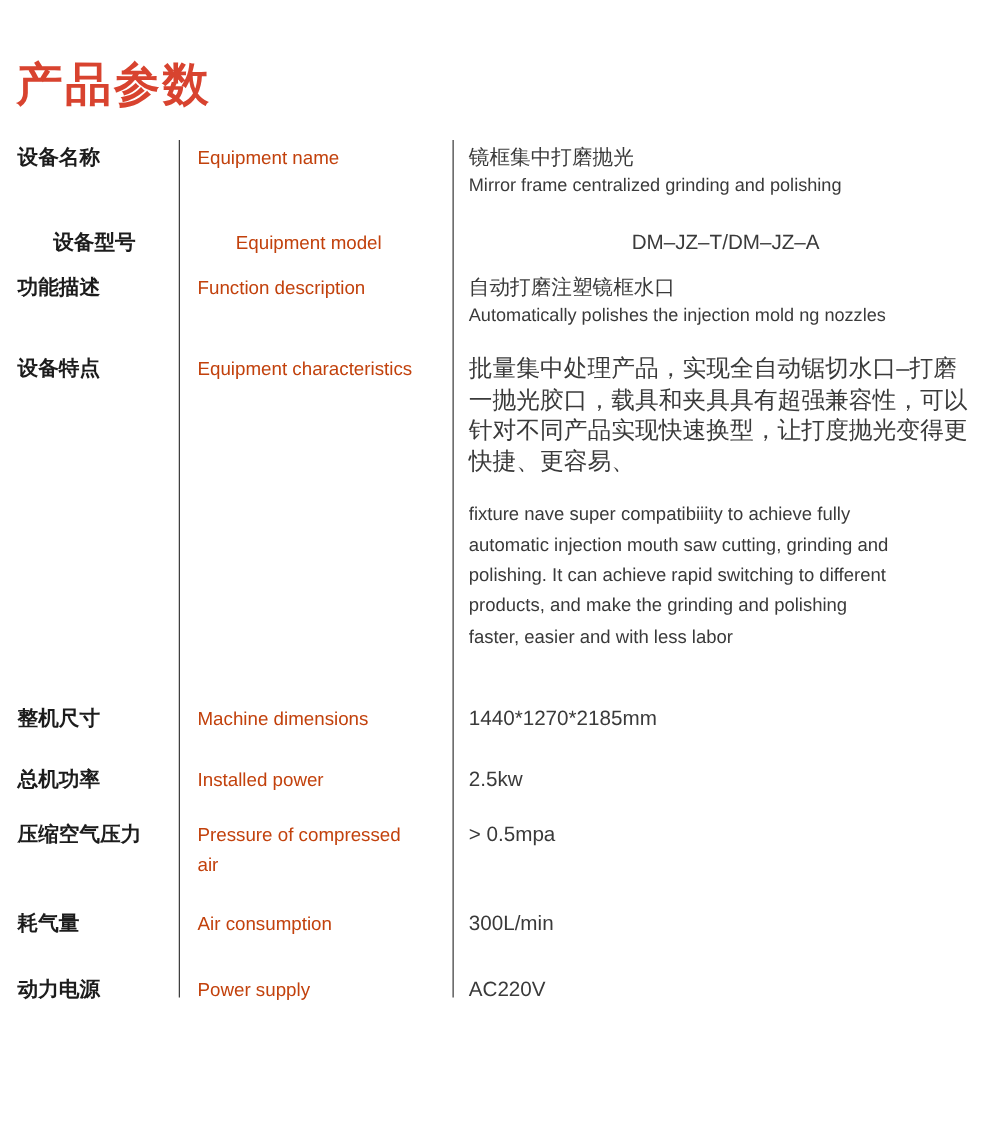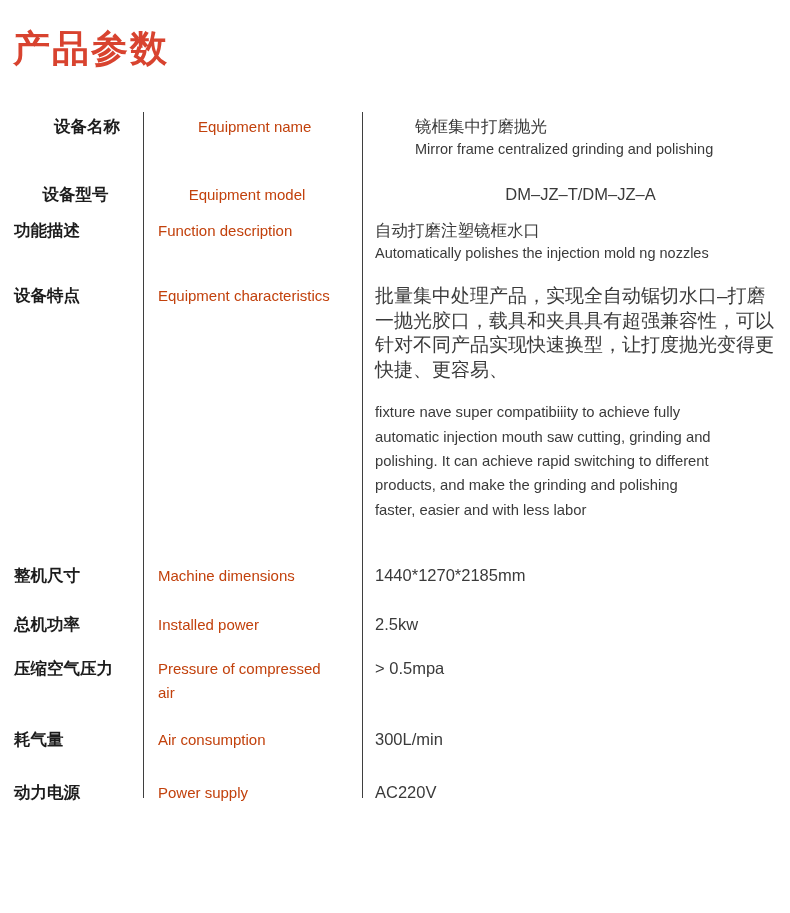--- a/index.html
+++ b/index.html
@@ -5,21 +5,21 @@
   * { margin:0; padding:0; box-sizing:border-box; }
   html,body { background:#ffffff; }
   .page {
     position:relative;
     width:790px; height:913px;
     background:#ffffff;
     font-family:"Liberation Sans","DejaVu Sans",sans-serif;
     overflow:hidden;
   }
   .page-title {
-    position:absolute; left:13px; top:24px;
+    position:absolute; left:13px; top:43px;
     font-size:37px; font-weight:bold; letter-spacing:2px;
     color:#d8432f;
   }
   .vline {
     position:absolute; top:112px; width:1px; height:686px;
     background:#3f3f3f;
   }
   .vline-1 { left:143px; }
   .vline-2 { left:362px; }
   .row {
@@ -37,21 +37,21 @@
     color:#c2410c;
   }
   .c3 {
     flex:1; padding-left:13px; padding-right:4px;
     font-size:16.5px; line-height:23px;
     color:#3a3a3a;
   }
   .sub { font-size:14.5px; line-height:22px; }
   .para-zh { font-size:19px; line-height:24.6px; margin-bottom:18px; }
   .para-en { font-size:14.8px; line-height:24.3px; }
-  .r1 { top:115px;padding-left:40px; } .r2 { top:183px;text-align:center; } .r3 { top:219px; }
+  .r1 { top:115px; } .r2 { top:183px;text-align:center; } .r3 { top:219px; }
   .r4 { top:284px; } .r5 { top:564px; } .r6 { top:613px; }
   .r7 { top:657px; } .r8 { top:728px; } .r9 { top:781px; }
 </style>
 </head>
 <body>
 
 <div class="page">
 
   <h1 class="page-title">产品参数</h1>
 

